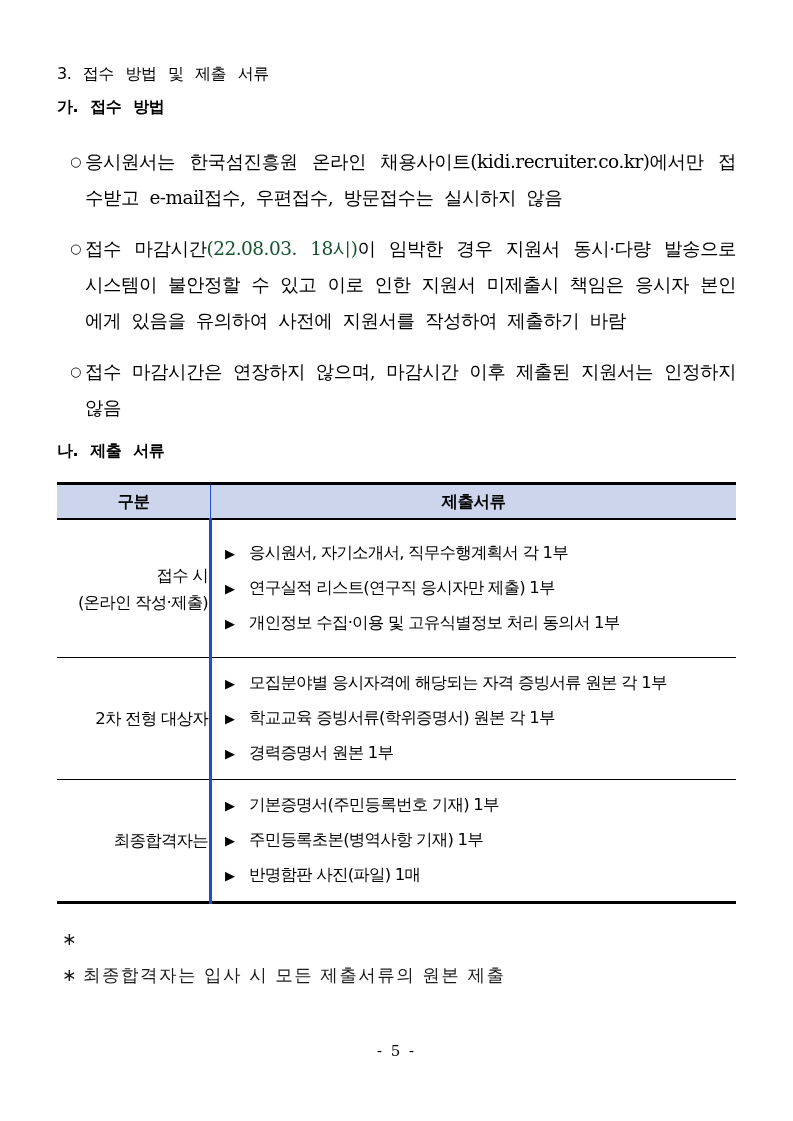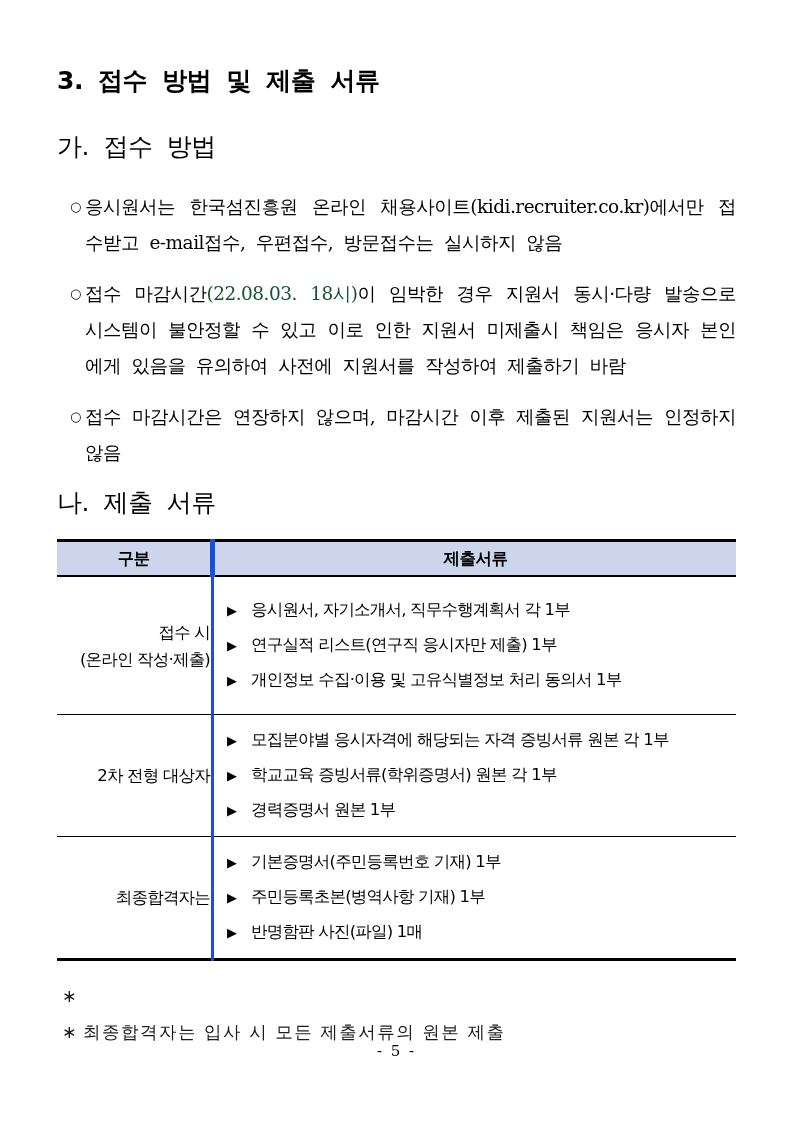--- a/index.html
+++ b/index.html
@@ -15,30 +15,30 @@
     background: #ffffff;
     box-sizing: border-box;
     padding: 64px 57px 0 57px;
     font-family: "DejaVu Serif", "Liberation Serif", serif;
     color: #000000;
     overflow: hidden;
   }
   
   .section-title {
     font-family: "DejaVu Sans", "Liberation Sans", sans-serif;
+    font-weight: 400;
+    font-size: 16px;
+    letter-spacing: -0.5px;
+    word-spacing: 7px;
+    margin: 0 0 12px 0;
+  }
+  .subsection-title {
+    font-family: "DejaVu Sans", "Liberation Sans", sans-serif;
     font-weight: 700;
-    font-size: 25px;
-    letter-spacing: -0.5px;
-    word-spacing: 7px;
-    margin: 0 0 33px 0;
-  }
-  .subsection-title {
-    font-family: "DejaVu Sans", "Liberation Sans", sans-serif;
-    font-weight: 400;
-    font-size: 25px;
+    font-size: 16px;
     letter-spacing: -0.5px;
     word-spacing: 7px;
     margin: 0 0 26px 0;
   }
   .subsection-title.second {
     margin-top: 10px;
     margin-bottom: 20px;
   }
   
   .bullet-list { margin: 0 0 6px 0; }
@@ -76,21 +76,21 @@
     background: #ccd5ec;
     font-size: 16.5px;
     font-weight: 700;
     letter-spacing: -0.5px;
     height: 33px;
     text-align: center;
     vertical-align: middle;
     border-bottom: 2px solid #000000;
     padding: 0;
   }
-  table.doc-table th.col-category { width: 153px; border-right: 5px solid #1d4ed8; }
+  table.doc-table th.col-category { width: 153px; border-right: 1px solid #1d4ed8; }
   table.doc-table td { border-top: 1px solid #000000; vertical-align: middle; }
   table.doc-table tbody tr:first-child td { border-top: none; }
   td.cell-category {
     width: 153px;
     text-align: right;
     font-size: 16.5px;
     letter-spacing: -0.8px;
     line-height: 27px;
     border-right: 3px solid #1d4ed8;
   }

